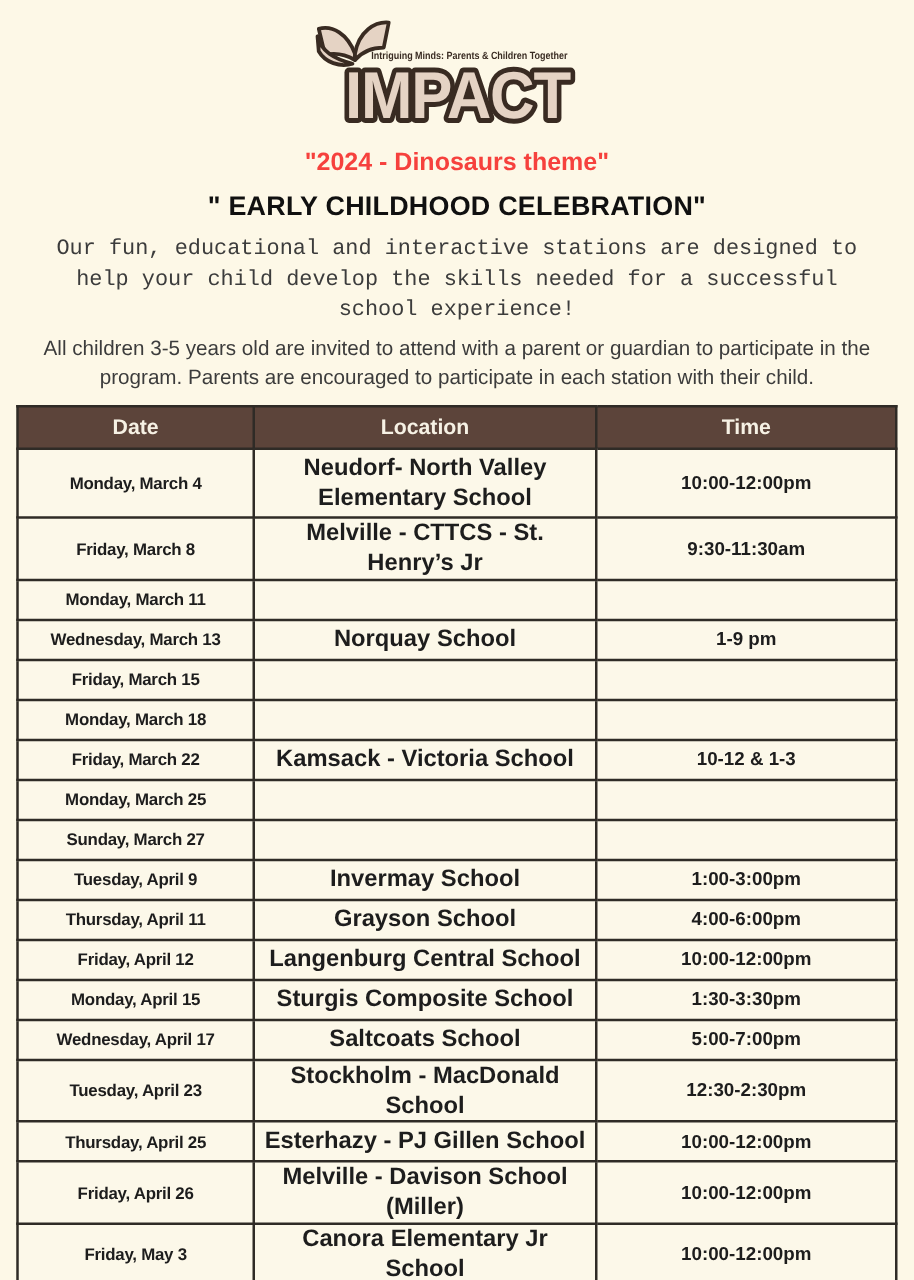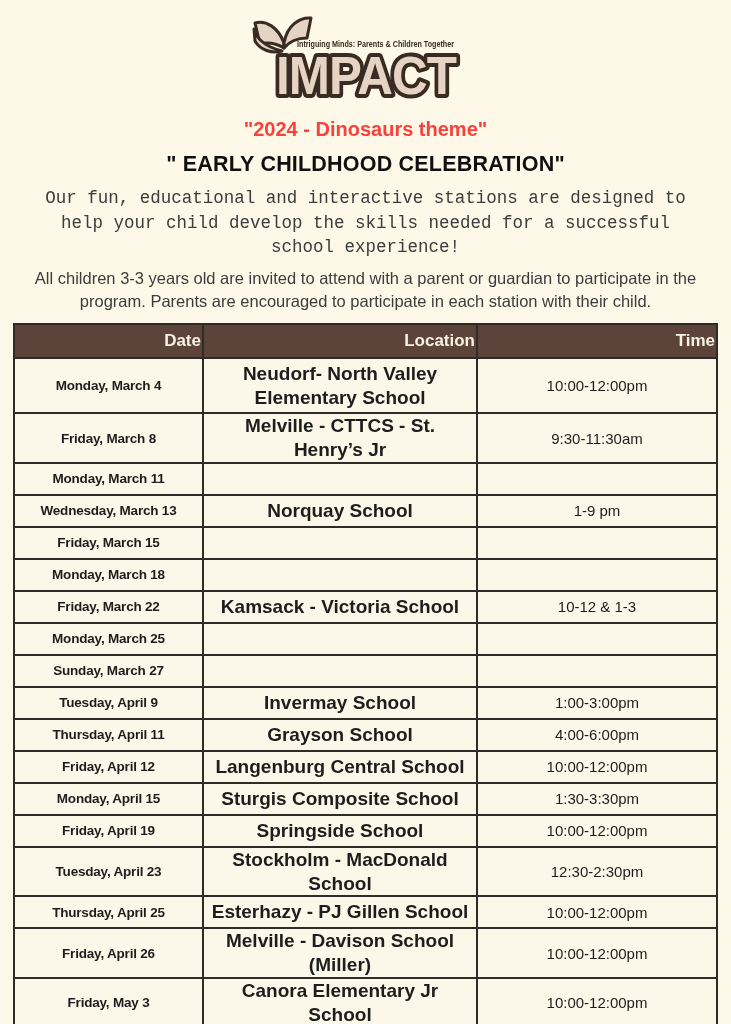--- a/index.html
+++ b/index.html
@@ -42,33 +42,32 @@
     width:703px;margin:10px auto 0;
     border-collapse:collapse;table-layout:fixed;
   }
   table.schedule col.c-date{width:189px;}
   table.schedule col.c-loc{width:274px;}
   table.schedule col.c-time{width:240px;}
   table.schedule th{
     background:var(--brown);color:#f6f1e4;
     font-size:17px;font-weight:bold;height:34px;
     border:2px solid var(--border);
-    text-align:right;
   }
   table.schedule td{
     border:2px solid var(--border);
     background:var(--cell-bg);
     text-align:center;vertical-align:middle;
     color:var(--ink);padding:0 4px;
   }
   tbody tr{height:32px;}
   tbody tr:first-child{height:55px;}
   .date-cell{font-size:13.5px;font-weight:bold;letter-spacing:-0.2px;}
   .loc-cell{font-size:19px;font-weight:bold;line-height:1.25;}
-  .time-cell{font-size:15px;font-weight:normal;}
+  .time-cell{font-size:15px;font-weight:bold;}
 </style>
 </head>
 <body>
 
 <div class="logo-wrap">
   <svg width="238" height="90" viewBox="0 0 238 90">
 
     <g stroke="#392b22" stroke-width="3" stroke-linejoin="round" fill="#e5d3c4">
       <path d="M37 29 C31 13 19 6 8 9 L13 30 C21 28 30 30 37 34 Z"></path>
       <path d="M37 29 C40 11 53 3 64 4 L60 24 C50 24 42 28 37 34 Z"></path>
@@ -77,21 +76,21 @@
 
     <text x="50" y="33" font-size="8.4" font-weight="bold" fill="#392b22" font-family="Liberation Sans, sans-serif" textLength="157" lengthAdjust="spacingAndGlyphs" id="logo-tagline-text">Intriguing Minds: Parents &amp; Children Together</text>
 
     <text x="119" y="80" text-anchor="middle" font-size="53" font-weight="bold" fill="#e5d3c4" stroke="#392b22" stroke-width="8" stroke-linejoin="round" paint-order="stroke fill" letter-spacing="-1" font-family="Liberation Sans, sans-serif" textLength="180" lengthAdjust="spacingAndGlyphs" id="logo-brand-text">IMPACT</text>
   </svg>
 </div>
 
 <div class="theme-title">"2024 - Dinosaurs theme"</div>
 <div class="main-title">" EARLY CHILDHOOD CELEBRATION"</div>
 <div class="intro-1">Our fun, educational and interactive stations are designed to help your child develop the skills needed for a successful school experience!</div>
-<div class="intro-2">All children 3-3 years old are invited to attend with a parent or guardian to participate in the program.  Parents are encouraged to participate in each station with their child.</div>
+<div class="intro-2">All children 3-5 years old are invited to attend with a parent or guardian to participate in the program.  Parents are encouraged to participate in each station with their child.</div>
 
 <table class="schedule">
   <colgroup>
     <col class="c-date">
       <col class="c-loc">
       <col class="c-time">
   </colgroup>
   <thead>
     <tr>
       <th>Date</th>
@@ -159,23 +158,23 @@
         <td class="date-cell">Friday, April 12</td>
         <td class="loc-cell">Langenburg  Central School</td>
         <td class="time-cell">10:00-12:00pm</td>
       </tr>
       <tr>
         <td class="date-cell">Monday, April 15</td>
         <td class="loc-cell">Sturgis Composite School</td>
         <td class="time-cell">1:30-3:30pm</td>
       </tr>
       <tr>
-        <td class="date-cell">Friday, April 19</td>
-        <td class="loc-cell">Springside School</td>
-        <td class="time-cell">10:00-12:00pm</td>
+        <td class="date-cell">Wednesday, April 17</td>
+        <td class="loc-cell">Saltcoats School</td>
+        <td class="time-cell">5:00-7:00pm</td>
       </tr>
       <tr>
         <td class="date-cell">Tuesday, April 23</td>
         <td class="loc-cell">Stockholm - MacDonald School</td>
         <td class="time-cell">12:30-2:30pm</td>
       </tr>
       <tr>
         <td class="date-cell">Thursday, April 25</td>
         <td class="loc-cell">Esterhazy - PJ Gillen School</td>
         <td class="time-cell">10:00-12:00pm</td>

